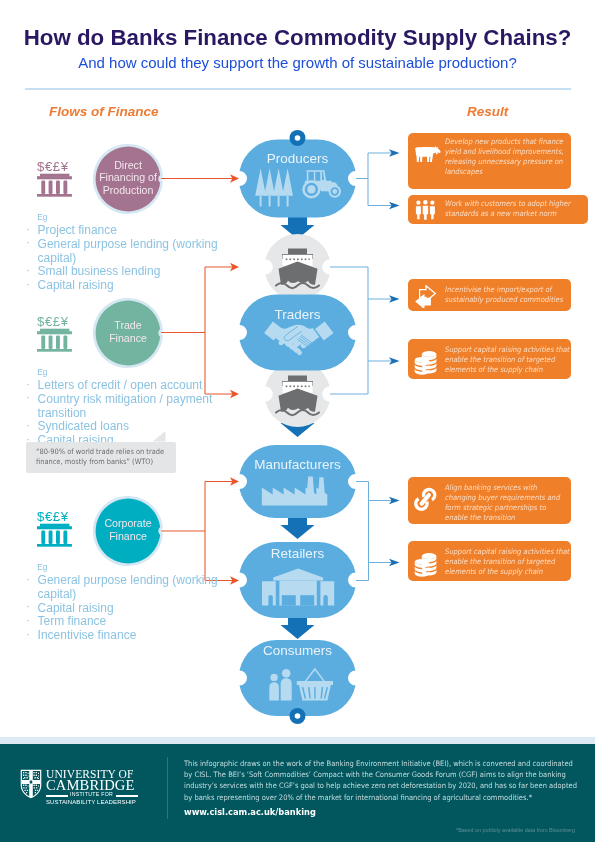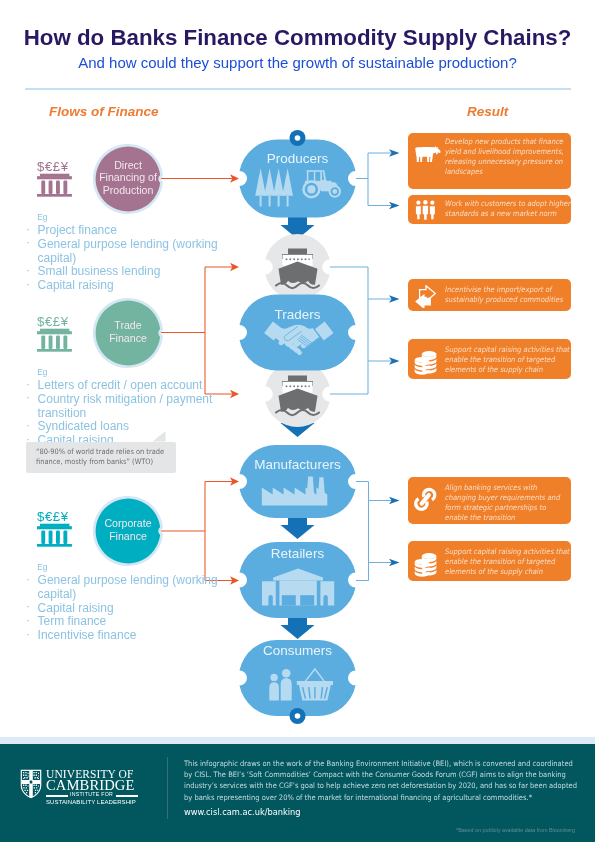--- a/index.html
+++ b/index.html
@@ -40,21 +40,21 @@
              font-family:"DejaVu Sans Condensed","Liberation Sans",sans-serif;
              font-size:7.4px;line-height:10.6px;}
 
   
   #band{position:absolute;left:0;top:737px;width:595px;height:7px;background:#DCEAF6;}
   #footer{position:absolute;left:0;top:744px;width:595px;height:98px;background:#02575F;}
   #foot-div{position:absolute;left:167px;top:10px;width:0.8px;height:62px;background:#32737A;}
   #foot-text{position:absolute;left:184px;top:757px;width:399px;color:#C6DCDE;
              font-family:"DejaVu Sans Condensed","Liberation Sans",sans-serif;
              font-size:7.5px;line-height:11.2px;}
-  #foot-url{position:absolute;left:184px;top:810px;color:#ffffff;font-size:9.2px;font-weight:normal;font-family:"DejaVu Sans Condensed","Liberation Sans",sans-serif;}
+  #foot-url{position:absolute;left:184px;top:810px;color:#ffffff;font-size:9.2px;font-weight:bold;font-family:"DejaVu Sans Condensed","Liberation Sans",sans-serif;}
   #foot-note{position:absolute;left:0;top:827px;width:575px;text-align:right;
              color:#5E8E93;font-size:5.4px;}
   #logo{width:120px;height:40px;}
   #logo-l1,#logo-l2{font-family:"Liberation Serif",serif;color:#ffffff;white-space:nowrap;}
   #logo-l1{left:26px;top:0px;font-size:11.5px;letter-spacing:0.1px;}
   #logo-l2{left:26px;top:9.2px;font-size:14.6px;letter-spacing:0.1px;}
   #logo-rule-l{left:26px;top:27px;width:22px;height:1.8px;background:#ffffff;}
   #logo-rule-r{left:96px;top:27px;width:22px;height:1.8px;background:#ffffff;}
   #logo-l3{left:50px;top:23.2px;font-size:5.2px;color:#ffffff;letter-spacing:0.3px;white-space:nowrap;}
   #logo-l4{left:26px;top:31.2px;font-size:6.0px;color:#ffffff;letter-spacing:0.1px;white-space:nowrap;}
@@ -404,21 +404,21 @@
         <path d="M2.2,1.6 c3.4,-0.6 8.1,-0.7 12.0,-0.6 l6.4,0.2 l1.4,-1.2 l0.1,1.4 l2.3,-0.4 l-0.9,1.4
                  c1.7,0.7 2.6,1.6 3.0,3.0 c0.2,0.8 -0.2,1.5 -1.0,1.6 c-0.7,0.1 -1.3,-0.3 -1.5,-1.0
                  l-0.6,2.3 l-1.3,0 l-0.2,-1.7 l-2.7,0.8 l-0.4,2.9 l-0.9,5.8 l-1.9,0 l0.3,-5.4 l-1.0,0
                  l-0.2,5.4 l-1.9,0 l-0.2,-5.4 l-4.6,0.1 l-0.3,5.3 l-1.9,0 l-0.1,-5.3 l-0.9,0 l-0.5,5.3
                  l-1.9,0 Z"></path>
       </g>
     </svg>
     <div class="txt" style="left:37px;top:4px;width:127px;">Develop new products that finance yield and livelihood improvements, releasing unnecessary pressure on landscapes</div>
   </div>
 
-  <div class="rbox" style="left:408px;top:195px;width:163px;height:29px;">
+  <div class="rbox" style="left:408px;top:195px;width:180px;height:29px;">
     <svg class="abs" style="left:7px;top:5px;" width="21" height="20" viewBox="0 0 21 20">
       <g fill="#ffffff">
         <circle cx="3.4" cy="2.7" r="2.1"></circle>
           <circle cx="10.4" cy="2.2" r="2.2"></circle>
           <circle cx="17.4" cy="2.7" r="2.1"></circle>
         <path d="M0.9,6.3 h5.0 v8.0 h-1.3 v5.0 h-2.4 v-5.0 h-1.3 Z"></path>
         <path d="M7.7,5.8 h5.4 v8.4 h-1.4 v5.5 h-2.6 v-5.5 h-1.4 Z"></path>
         <path d="M14.9,6.3 h5.0 v8.0 h-1.3 v5.0 h-2.4 v-5.0 h-1.3 Z"></path>
       </g>
     </svg>

